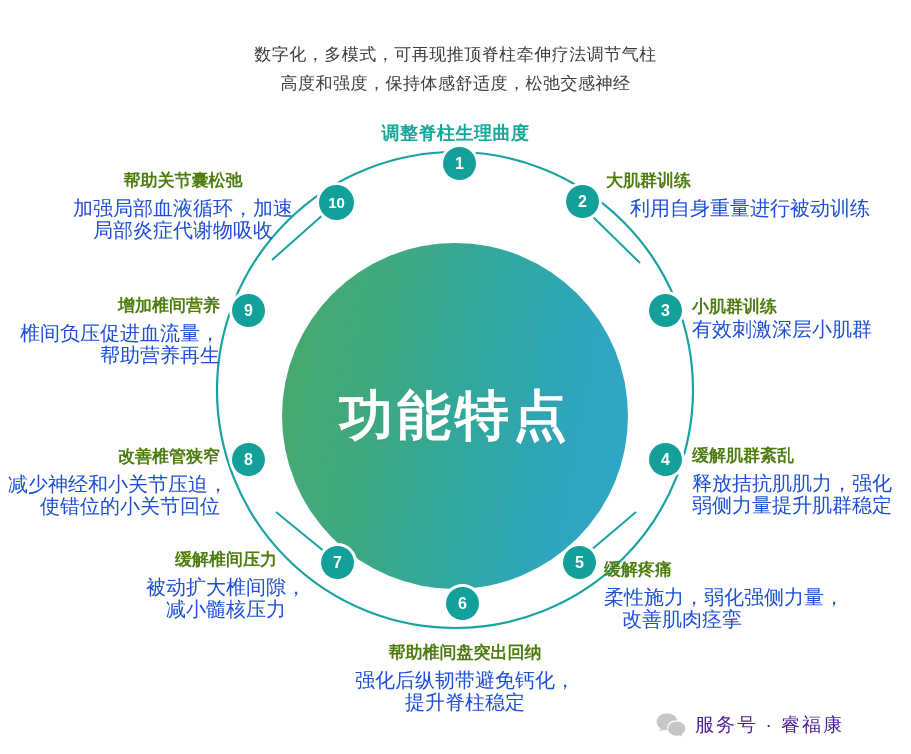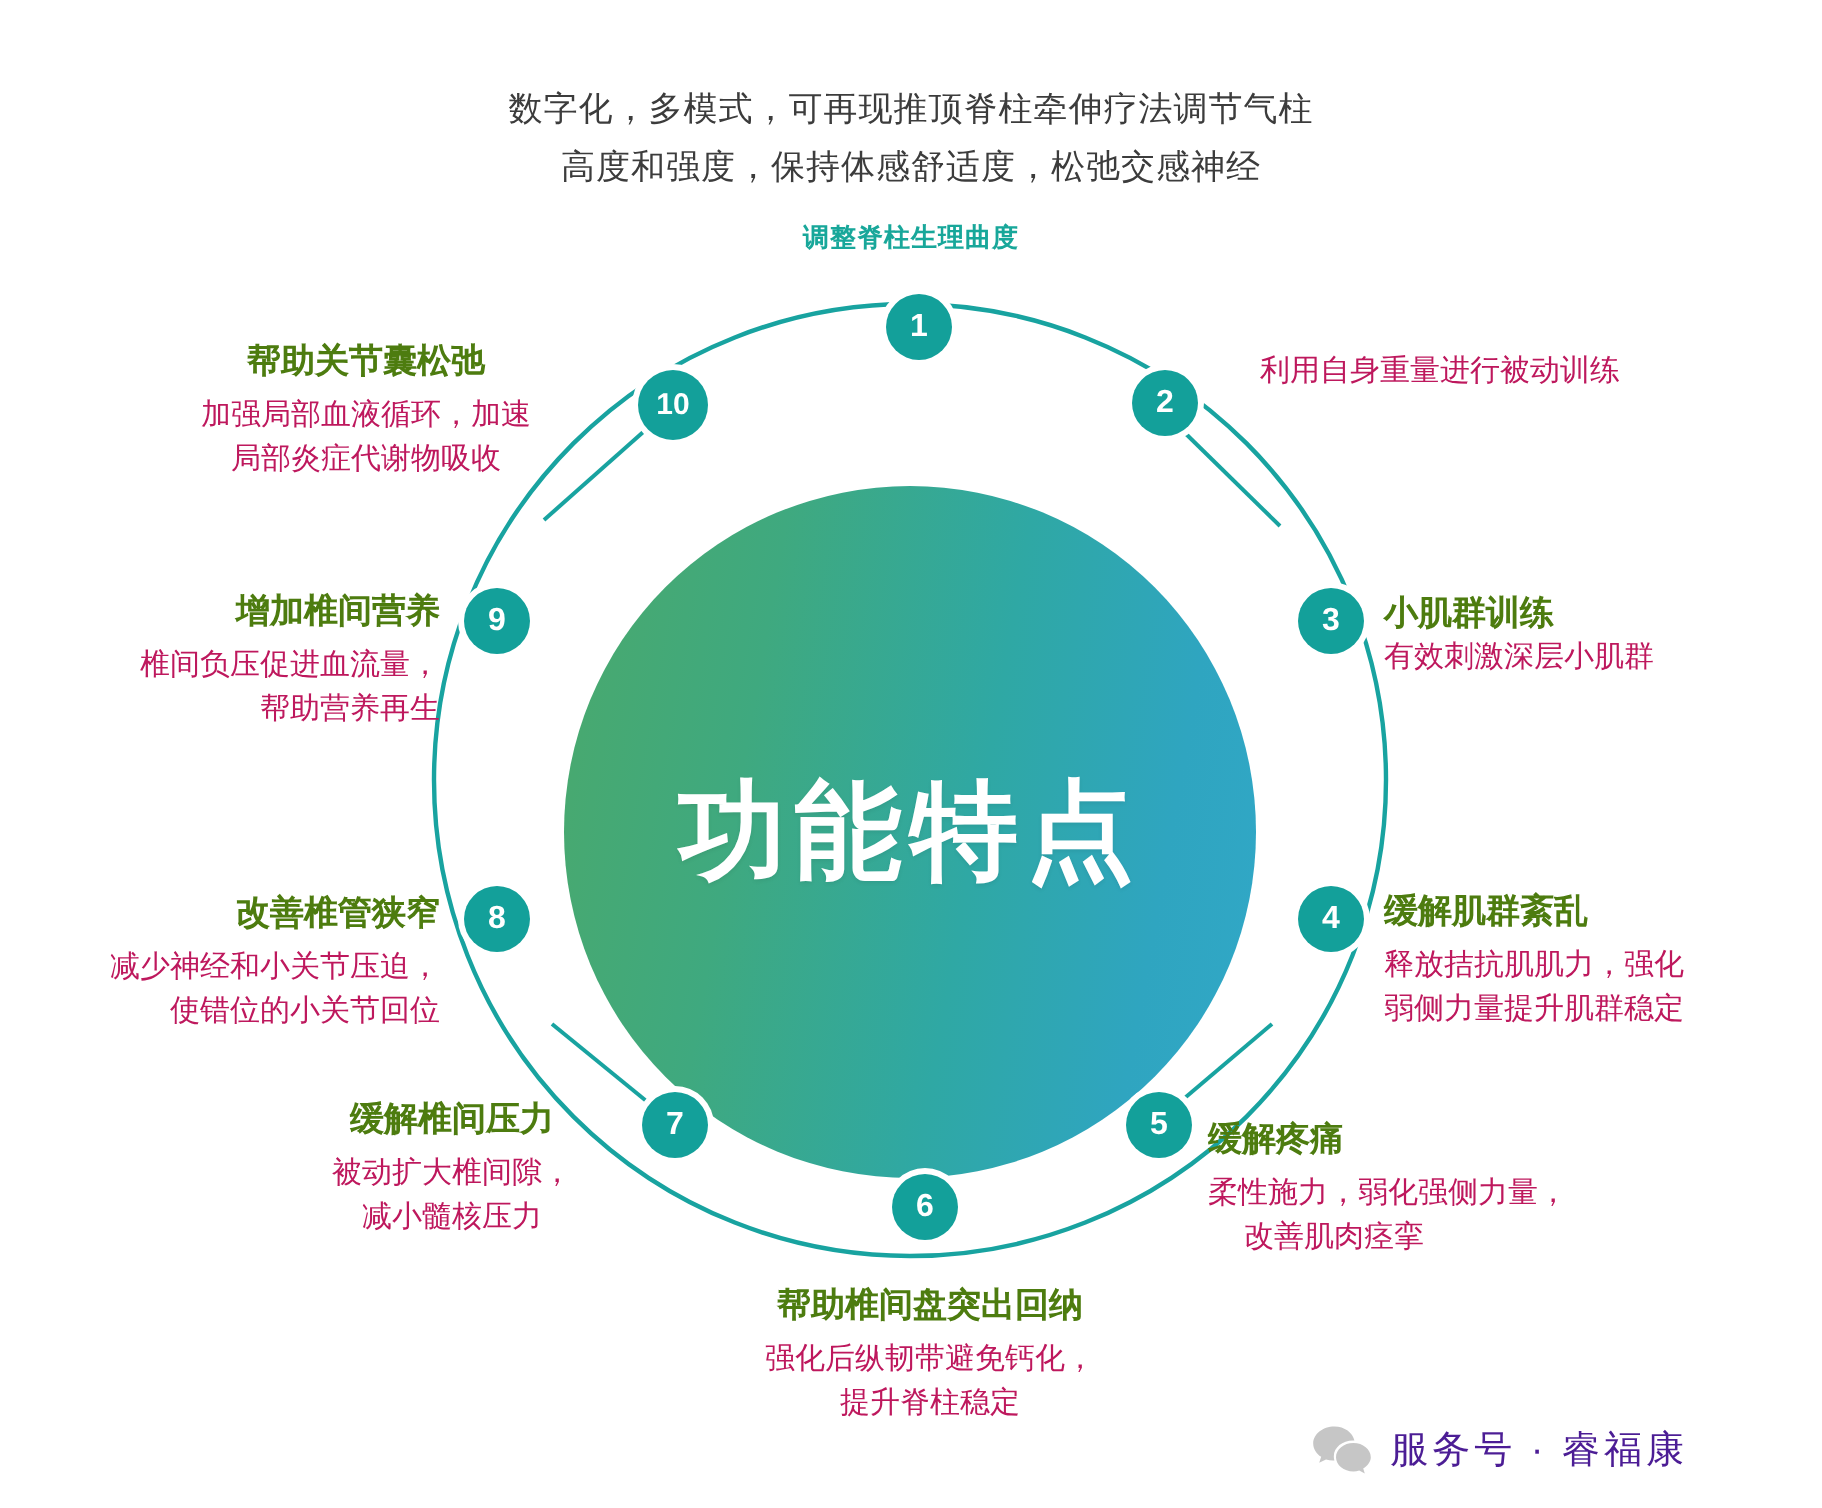--- a/index.html
+++ b/index.html
@@ -13,21 +13,21 @@
   #stage{position:absolute;left:0;top:0;width:866px;height:754px;}
 
   
   .header{
     position:absolute;left:0;top:40px;width:911px;text-align:center;
   }
   .header .line{
     font-size:17px;color:#3c3c3c;line-height:29px;letter-spacing:.5px;
   }
   .header .subtitle{
-    margin-top:12px;font-size:13px;font-weight:bold;color:#18a79a;
+    margin-top:23px;font-size:18px;font-weight:bold;color:#18a79a;
     letter-spacing:.5px;
   }
 
   
   svg.ring{position:absolute;left:0;top:0;width:911px;height:754px;overflow:visible;}
 
   
   .core{
     position:absolute;left:282px;top:243px;width:346px;height:346px;
     border-radius:50%;
@@ -50,21 +50,21 @@
   }
   .badge.wide{width:35px;height:35px;font-size:15px;}
 
   
   .item{position:absolute;z-index:4;}
   .item .title{
     font-size:17px;font-weight:bold;color:#4d7c0f;line-height:22px;
     white-space:nowrap;
   }
   .item .desc{
-    margin-top:5px;font-size:15px;color:#be185d;line-height:22px;
+    margin-top:5px;font-size:20px;color:#1d4ed8;line-height:22px;
     white-space:nowrap;
   }
   .item.right{text-align:left;}
   .item.left{text-align:right;}
   .item.center{text-align:center;}
 
   
   .watermark{
     position:absolute;right:22px;bottom:16px;
     display:flex;align-items:center;gap:9px;
@@ -125,20 +125,21 @@
     <span>8</span>
   </div>
   <div class="badge" style="left:232px;top:294px;">
     <span>9</span>
   </div>
   <div class="badge wide" style="left:319px;top:185px;">
     <span>10</span>
   </div>
 
   <div class="item right" style="left:606px;top:170px;">
+    <div class="title">大肌群训练</div>
     <div class="desc" style="padding-left:24px;">利用自身重量进行被动训练</div>
   </div>
 
   <div class="item right" style="left:692px;top:296px;">
     <div class="title">小肌群训练</div>
     <div class="desc" style="margin-top:0;">有效刺激深层小肌群</div>
   </div>
 
   <div class="item right" style="left:692px;top:445px;">
     <div class="title">缓解肌群紊乱</div>

